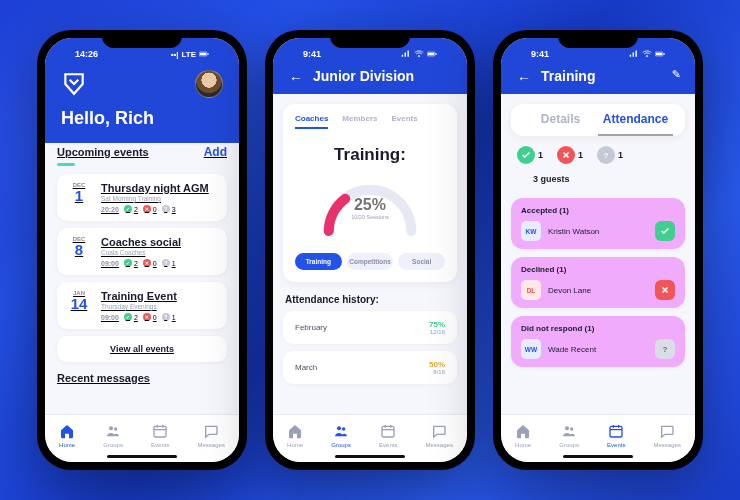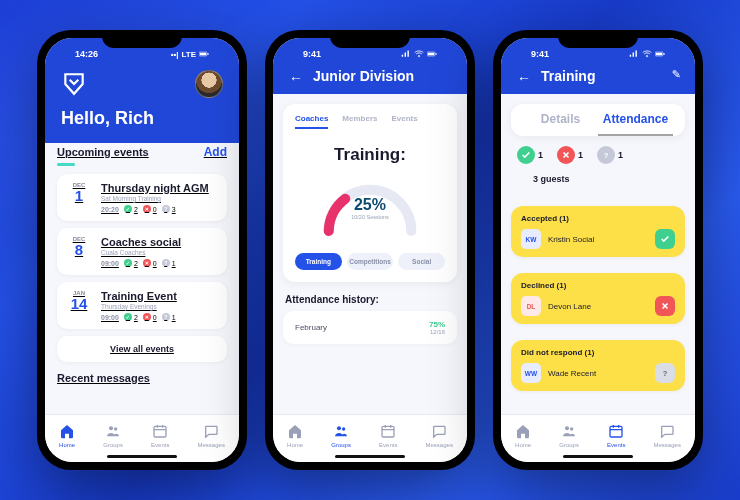--- a/index.html
+++ b/index.html
@@ -77,21 +77,21 @@
   .back-arrow { color: #fff; font-size: 14px; }
   .header-name { font-size: 14px; font-weight: 700; color: #fff; }
   .card-panel { background: #fff; border-radius: 12px; margin: 10px 10px 0; padding: 10px 12px 12px; box-shadow: 0 2px 8px rgba(0,0,0,.06);}
   .tabs { display: flex; gap: 14px; padding-bottom: 6px; }
   .tab { font-size: 8px; font-weight: 600; color: #b0b4c8; padding-bottom: 4px; }
   .tab.active { color: #2451e8; border-bottom: 2px solid #2451e8; }
   .big-title { text-align: center; font-size: 17px; font-weight: 800; color: #1a1a2e; margin-top: 10px; }
   .gauge-wrap { position: relative; height: 70px; margin-top: 8px; display: flex; align-items: center; justify-content: center;}
   .gauge-wrap svg { width: 110px; height: 70px; }
   .gauge-text { position: absolute; text-align: center; }
-  .gauge-pct { font-size: 16px; font-weight: 800; color: #0c4a6e; }
+  .gauge-pct { font-size: 16px; font-weight: 800; color: #737373; }
   .gauge-sub { font-size: 5.5px; color: #9aa0b8; }
   .seg-buttons { display: flex; gap: 5px; margin-top: 10px; }
   .seg { flex: 1; text-align: center; font-size: 6.5px; padding: 5px 0; border-radius: 10px; background: #eef1fa; color: #8a90a8; font-weight: 600;}
   .seg.active { background: #2451e8; color: #fff; }
   .sub-section { font-size: 10px; font-weight: 800; color: #1a1a2e; margin: 12px 12px 6px; }
   .history-row { background: #fff; border-radius: 10px; margin: 0 10px 7px; padding: 9px 12px;
     display: flex; justify-content: space-between; align-items: center; box-shadow: 0 1px 4px rgba(0,0,0,.04);}
   .history-month { font-size: 8px; color: #4a4e64; font-weight: 500;}
   .history-stats { text-align: right; }
   .history-pct { font-size: 8px; font-weight: 700; }
@@ -106,21 +106,21 @@
   .tab2 { font-size: 12px; font-weight: 600; color: #b0b4c8; padding-bottom: 8px; flex: 1; text-align: center;}
   .tab2.active { color: #2451e8; border-bottom: 2px solid #a3a3a3; }
   .status-row { display: flex; gap: 14px; padding: 10px 16px 6px; align-items: center;}
   .status-item { display: flex; align-items: center; gap: 3px; font-size: 9px; font-weight: 600; color: #1a1a2e;}
   .circle-icon { width: 18px; height: 18px; border-radius: 50%; display: flex; align-items: center; justify-content: center;}
   .circle-icon.green { background: #3fcf8e; }
   .circle-icon.red { background: #f15558; }
   .circle-icon.gray { background: #c5c8d6; }
   .circle-icon svg { width: 10px; height: 10px; }
   .guests-title { font-size: 9px; font-weight: 700; padding: 4px 32px 6px; color: #1a1a2e;}
-  .group-card { background: #fde047; border-radius: 12px; margin: 16px 10px 8px; padding: 8px 10px; box-shadow: 0 1px 4px rgba(0,0,0,.05);}
+  .group-card { background: #f0abfc; border-radius: 12px; margin: 8px 10px 8px; padding: 8px 10px; box-shadow: 0 1px 4px rgba(0,0,0,.05);}
   .group-title { font-size: 8px; font-weight: 700; color: #1a1a2e; margin-bottom: 6px;}
   .person-row { display: flex; align-items: center; gap: 7px; }
   .initials { width: 20px; height: 20px; border-radius: 5px; font-size: 6.5px; font-weight: 700; display: flex; align-items: center; justify-content: center;}
   .initials.kw { background: #e8ecff; color: #2451e8; }
   .initials.dl { background: #ffe8e8; color: #e85454; }
   .initials.ww { background: #e8ecff; color: #2451e8; }
   .person-name { font-size: 8px; color: #1a1a2e; flex: 1; font-weight: 500;}
   .sq-icon { width: 20px; height: 20px; border-radius: 6px; display: flex; align-items: center; justify-content: center;}
   .sq-icon.green { background: #3fcf8e; }
   .sq-icon.red { background: #f15558; }
@@ -326,20 +326,27 @@
     </div>
     <div class="sub-section">Attendance history:</div>
     <div id="history-list">
         <div class="history-row">
      <span class="history-month">February</span>
      <span class="history-stats">
        <div class="history-pct pct-green">75%</div>
        <div class="history-frac">12/16</div>
      </span>
    </div>
+        <div class="history-row">
+     <span class="history-month">March</span>
+     <span class="history-stats">
+       <div class="history-pct pct-yellow">50%</div>
+       <div class="history-frac">8/16</div>
+     </span>
+   </div>
       </div>
     <div style="flex:1"></div>
     <div class="bottom-nav" id="nav2">
         <div class="nav-item ">
        <span><svg class="nav-icon" viewBox="0 0 24 24">
               <path d="M3 11l9-8 9 8v10a2 2 0 01-2 2h-4v-7h-6v7H5a2 2 0 01-2-2z" fill="currentColor"></path>
             </svg></span>
        <span>Home</span>
      </div>
         <div class="nav-item active">
@@ -425,21 +432,21 @@
           </span>
         <span>1</span>
       </div>
     </div>
     <div class="guests-title">3 guests</div>
     <div id="groups-list">
         <div class="group-card">
      <div class="group-title">Accepted (1)</div>
      <div class="person-row">
        <span class="initials kw">KW</span>
-       <span class="person-name">Kristin Social</span>
+       <span class="person-name">Kristin Watson</span>
        <span class="sq-icon green">
               <svg viewBox="0 0 12 12">
                 <path d="M2 6l2.5 2.5L10 3" fill="none" stroke="#fff" stroke-width="2"></path>
               </svg>
             </span>
      </div>
    </div>
         <div class="group-card">
      <div class="group-title">Declined (1)</div>
      <div class="person-row">

